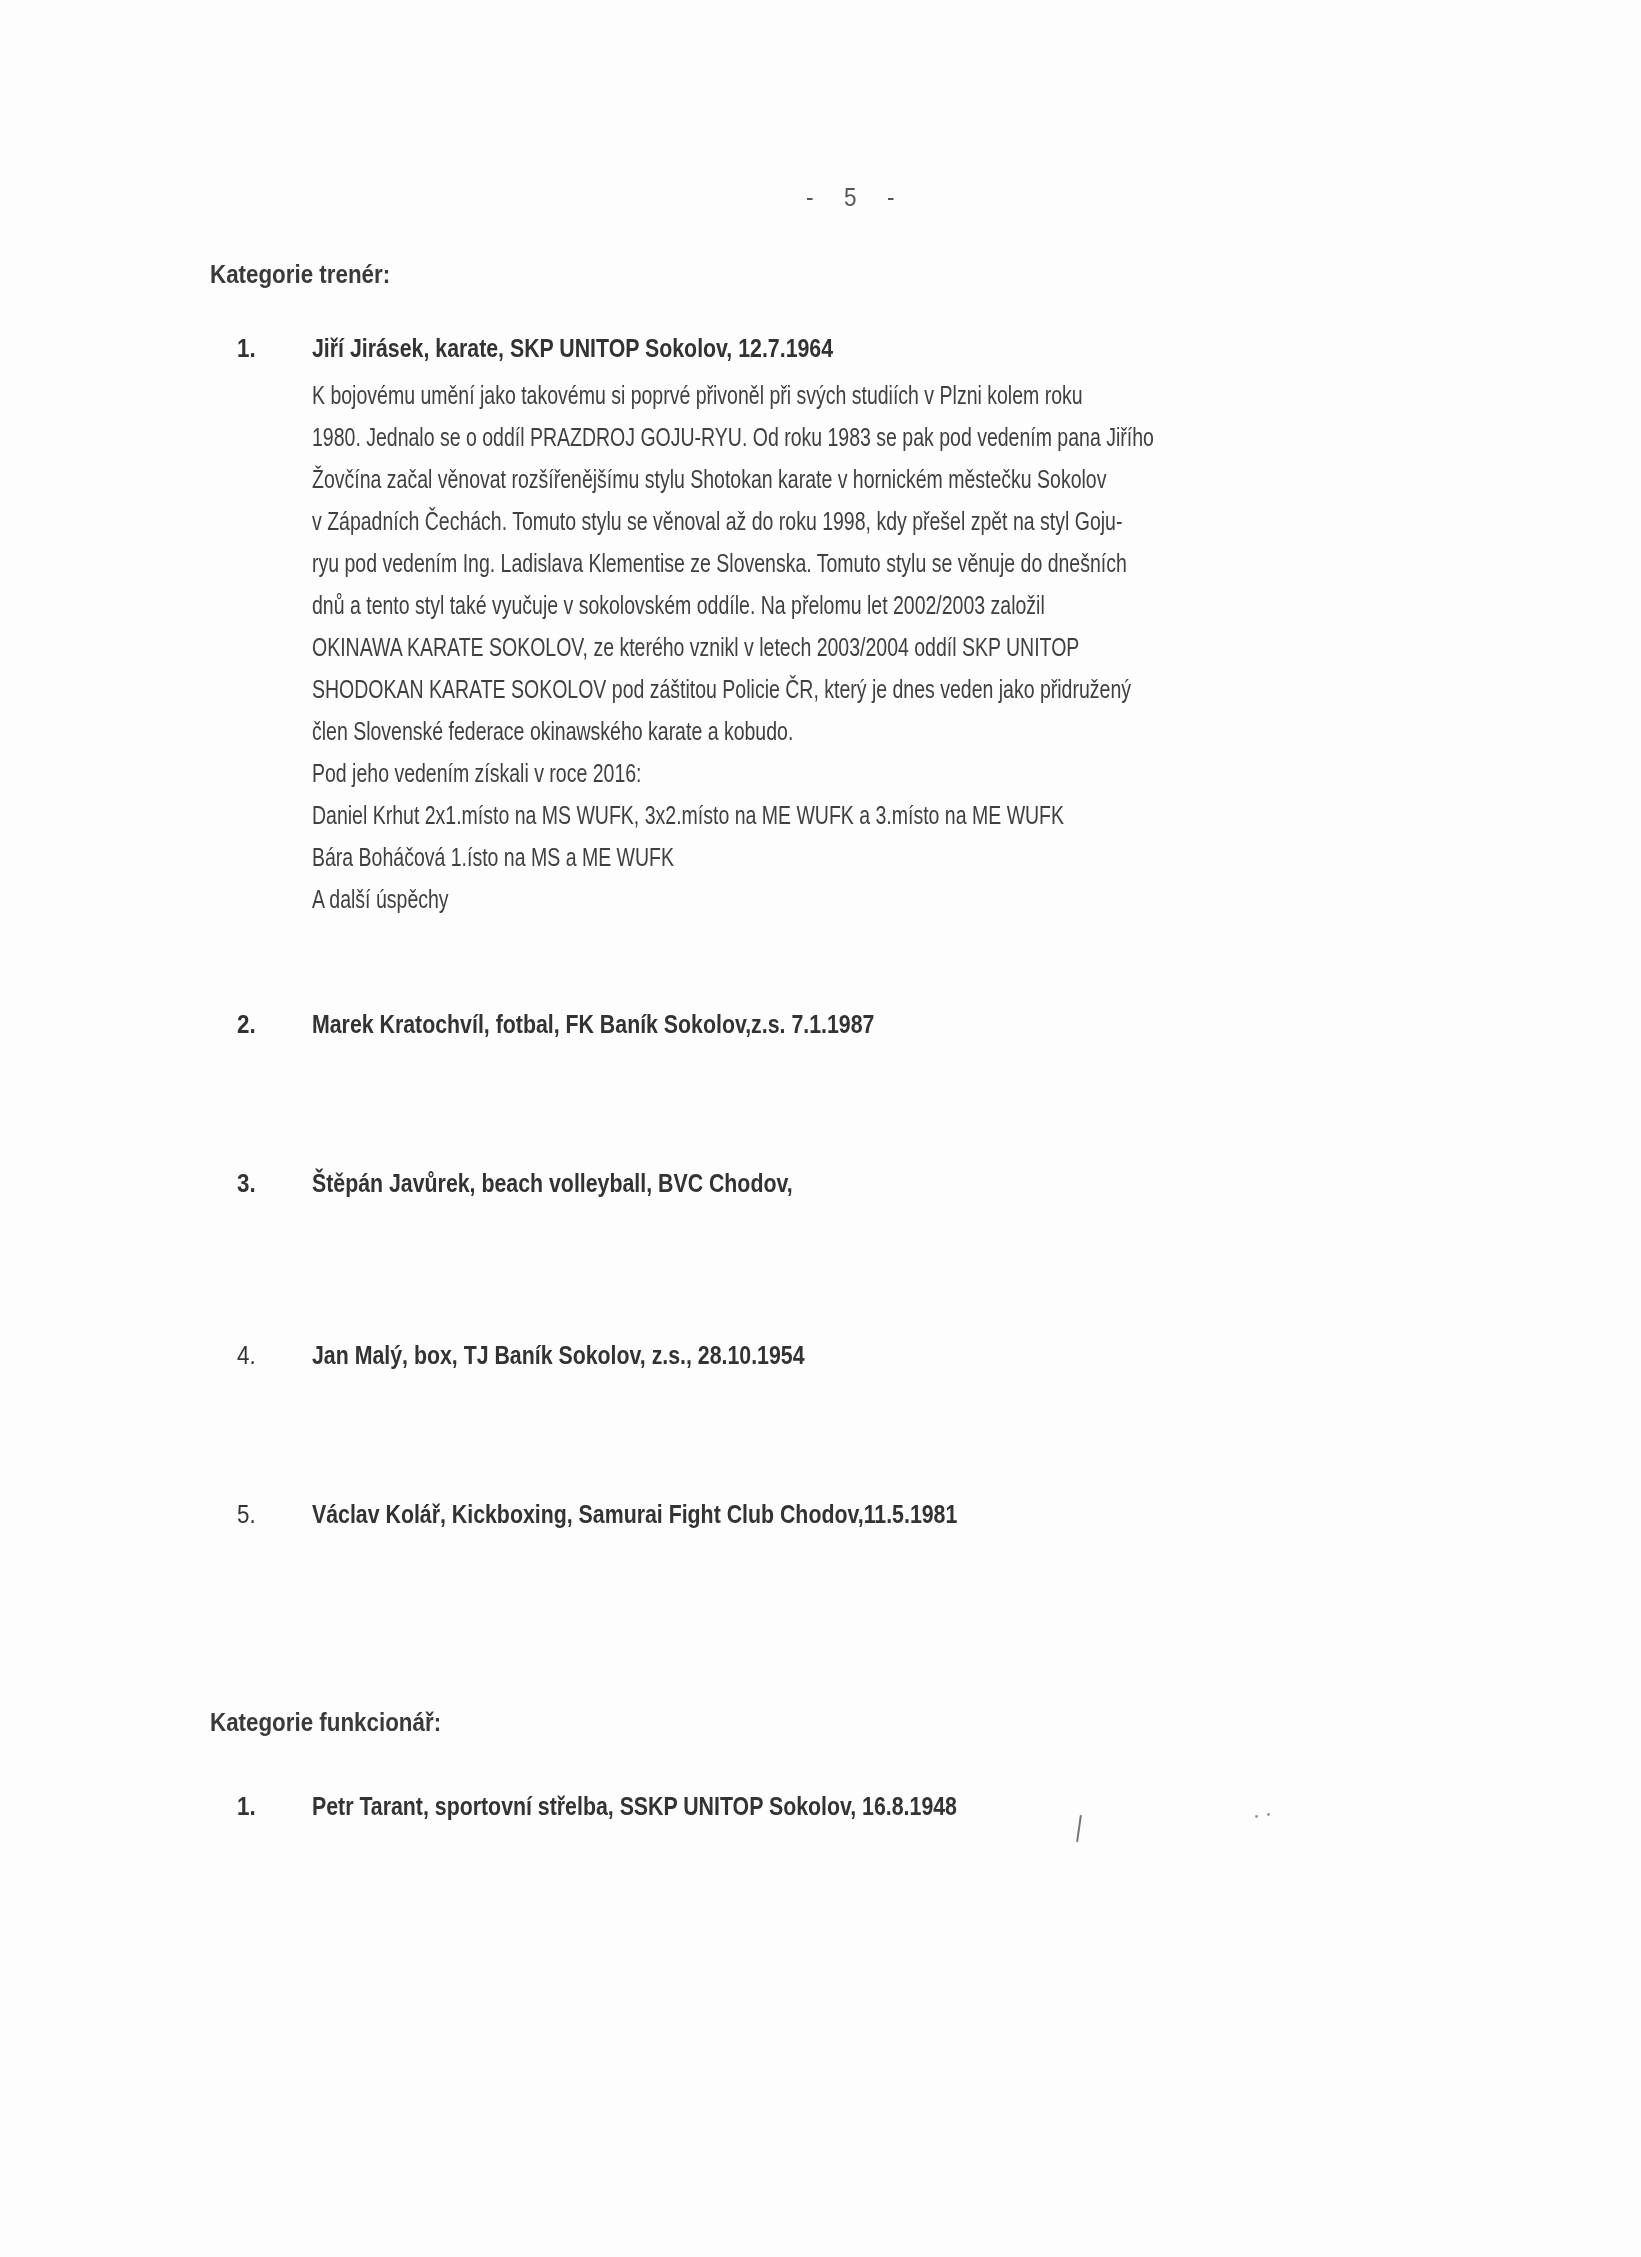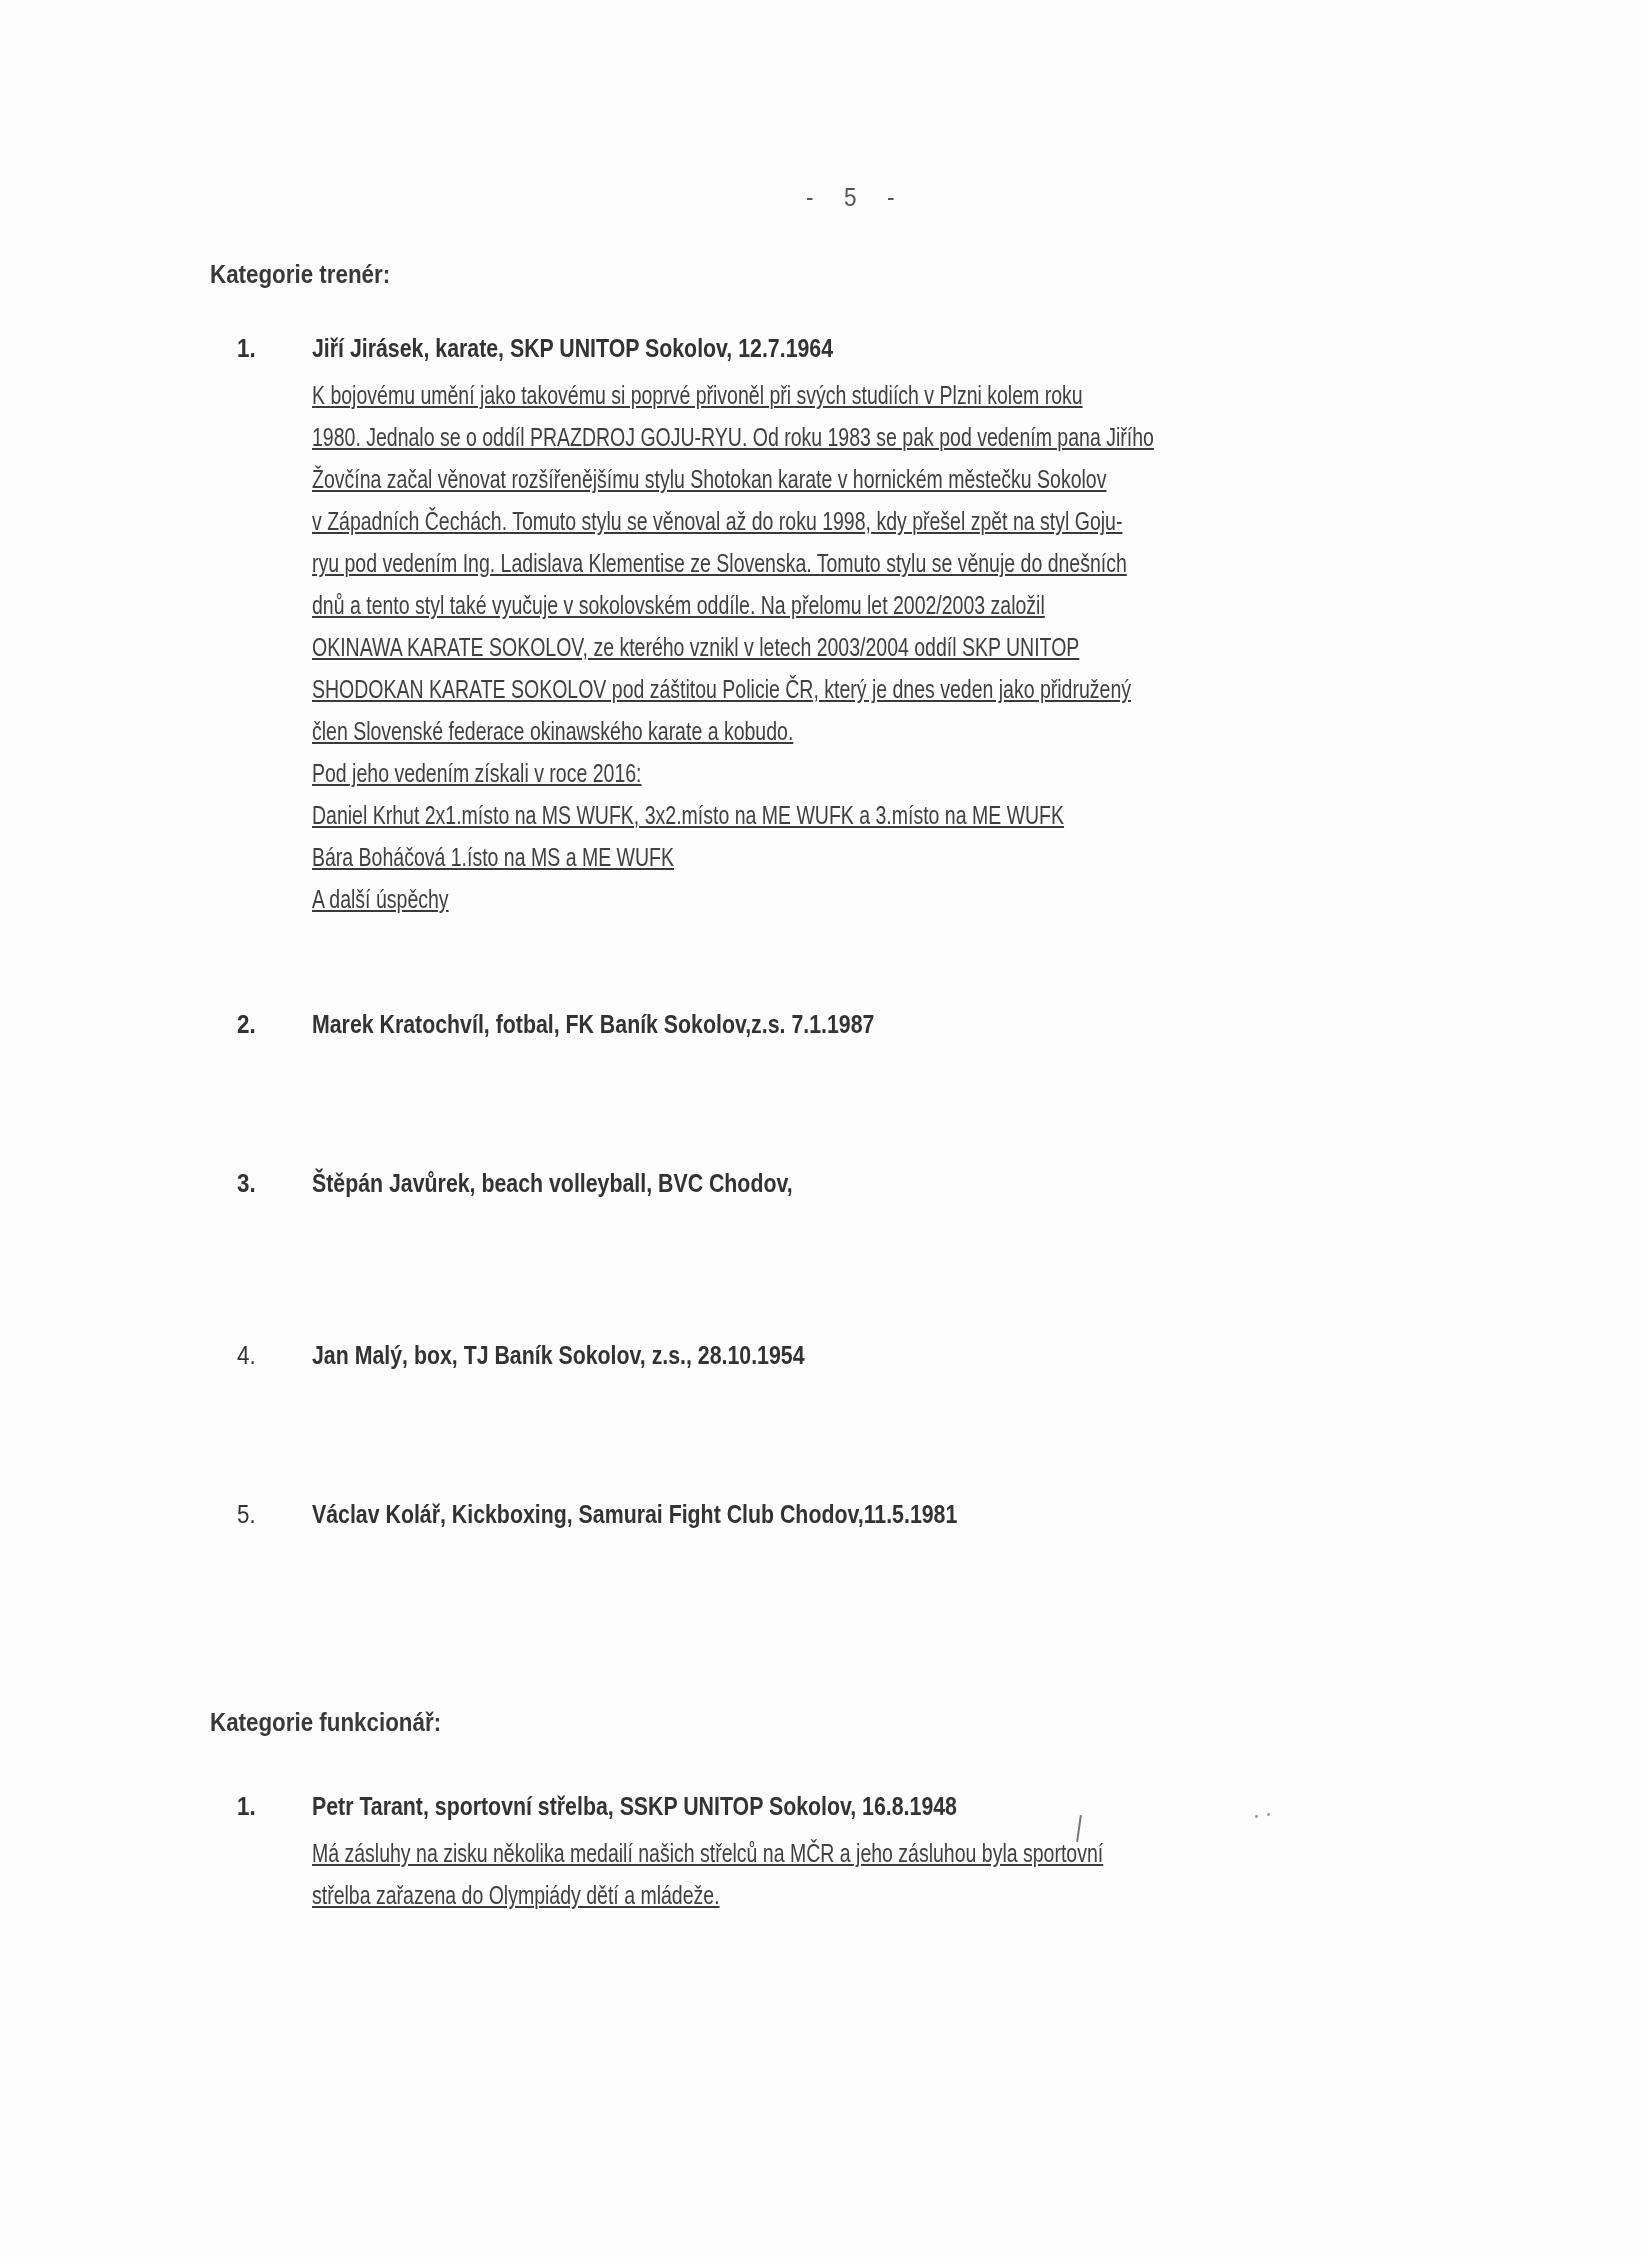--- a/index.html
+++ b/index.html
@@ -64,21 +64,20 @@
       position: absolute;
       left: 75px;
       top: 0;
       white-space: nowrap;
       transform: scaleX(0.82);
       transform-origin: left;
     }
     .item-body {
       margin-left: 75px;
       margin-top: 1.9px;
-      text-decoration: underline;
     }
     .line {
       font-size: 25px;
       line-height: 42px;
       white-space: nowrap;
       color: #404040;
       transform: scaleX(0.78);
       transform-origin: left;
     }
     .speck {
@@ -156,23 +155,19 @@
     </div>
   </div>
 
   <div class="heading" style="top:1707px;">Kategorie funkcionář:</div>
 
   <div class="item" style="top:1791px;">
     <div class="item-title">
       <span class="item-num">1.</span>
       <span class="item-head">Petr Tarant, sportovní střelba, SSKP UNITOP Sokolov, 16.8.1948</span>
     </div>
-    <div class="item-body">
-      <div class="line">Má zásluhy na zisku několika medailí našich střelců na MČR a jeho zásluhou byla sportovní</div>
-      <div class="line">střelba zařazena do Olympiády dětí a mládeže.</div>
-    </div>
   </div>
 
   <div class="pen-mark"></div>
   <div class="speck" style="left:1255px; top:1815px;"></div>
   <div class="speck" style="left:1267px; top:1813px;"></div>
 </div>
 
 
 </body></html>

